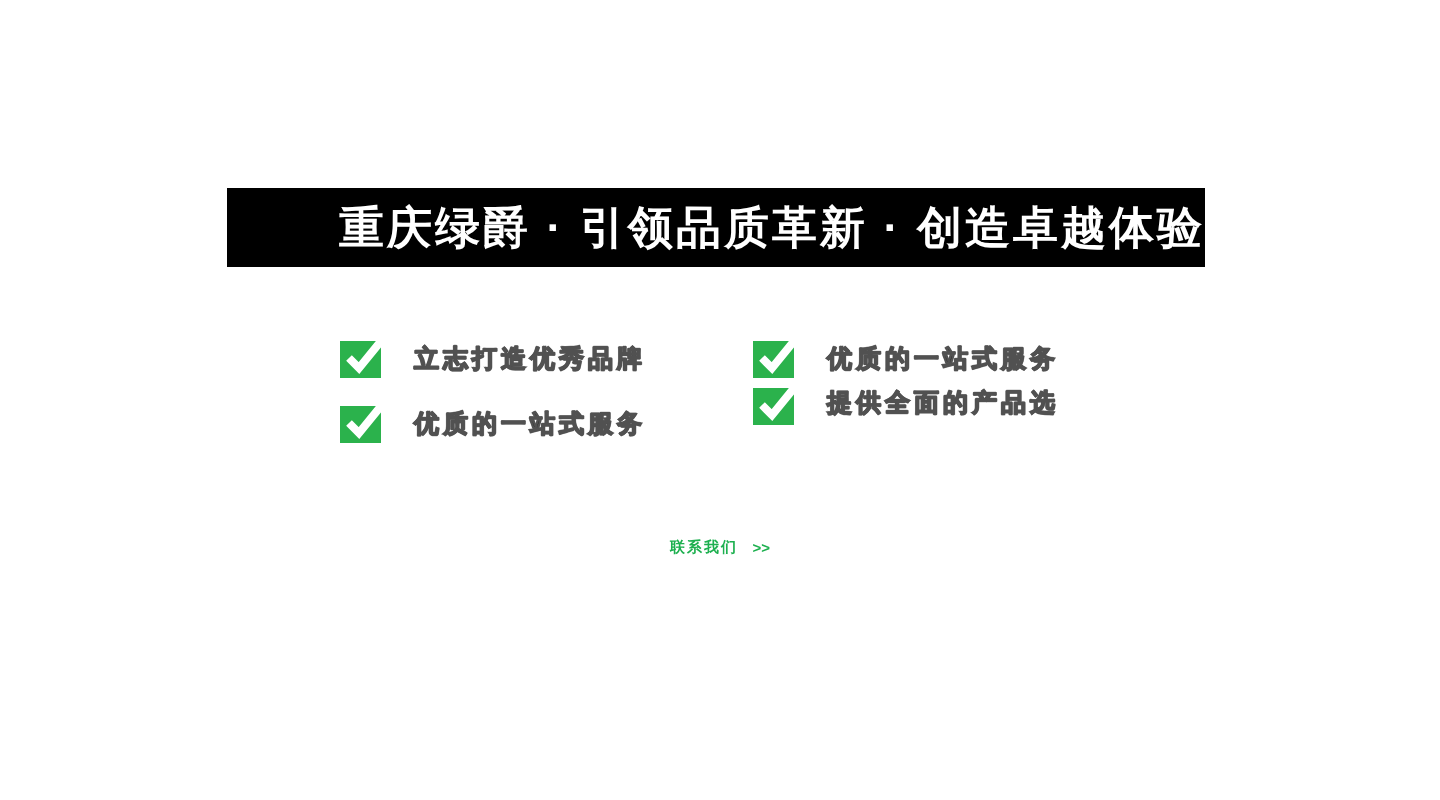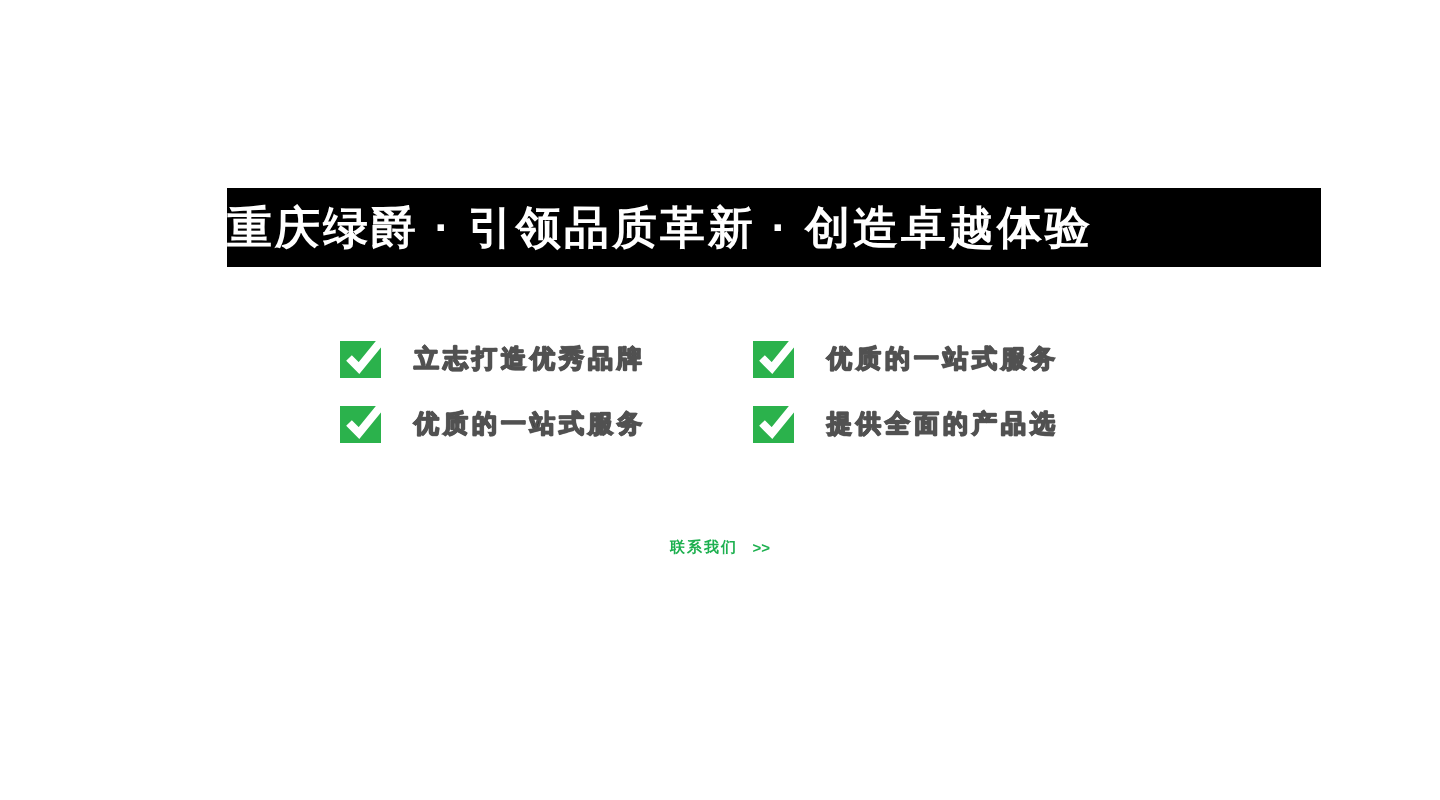--- a/index.html
+++ b/index.html
@@ -9,42 +9,42 @@
     font-family:"Liberation Sans","DejaVu Sans",sans-serif;
     position:relative;
     overflow:hidden;
   }
   .stage { position:absolute; inset:0; }
 
   
   .banner {
     position:absolute;
     left:227px; top:188px;
-    width:1094px; height:79px;
+    width:978px; height:79px;
     background:#000000;
-    display:flex; align-items:center; justify-content:flex-start;
+    display:flex; align-items:center; justify-content:flex-end;
   }
   .banner-title {
     color:#ffffff;
     font-size:45px;
     font-weight:bold;
     letter-spacing:3px;
     white-space:nowrap;
   }
 
   
   .feature {
     position:absolute;
     display:flex;
     align-items:center;
   }
   .feature-pos-1 { left:340px; top:338px; }
   .feature-pos-2 { left:753px; top:338px; }
   .feature-pos-3 { left:340px; top:403px; }
-  .feature-pos-4 { left:753px; top:403px; }
+  .feature-pos-4 { left:753px; top:385px;font-family:Liberation Mono, monospace; }
 
   .check-box {
     width:44px; height:40px;
     margin-right:30px;
     flex:0 0 auto;
     display:block;
   }
   .check-box svg { display:block; width:44px; height:40px; }
 
   .feature-label {

